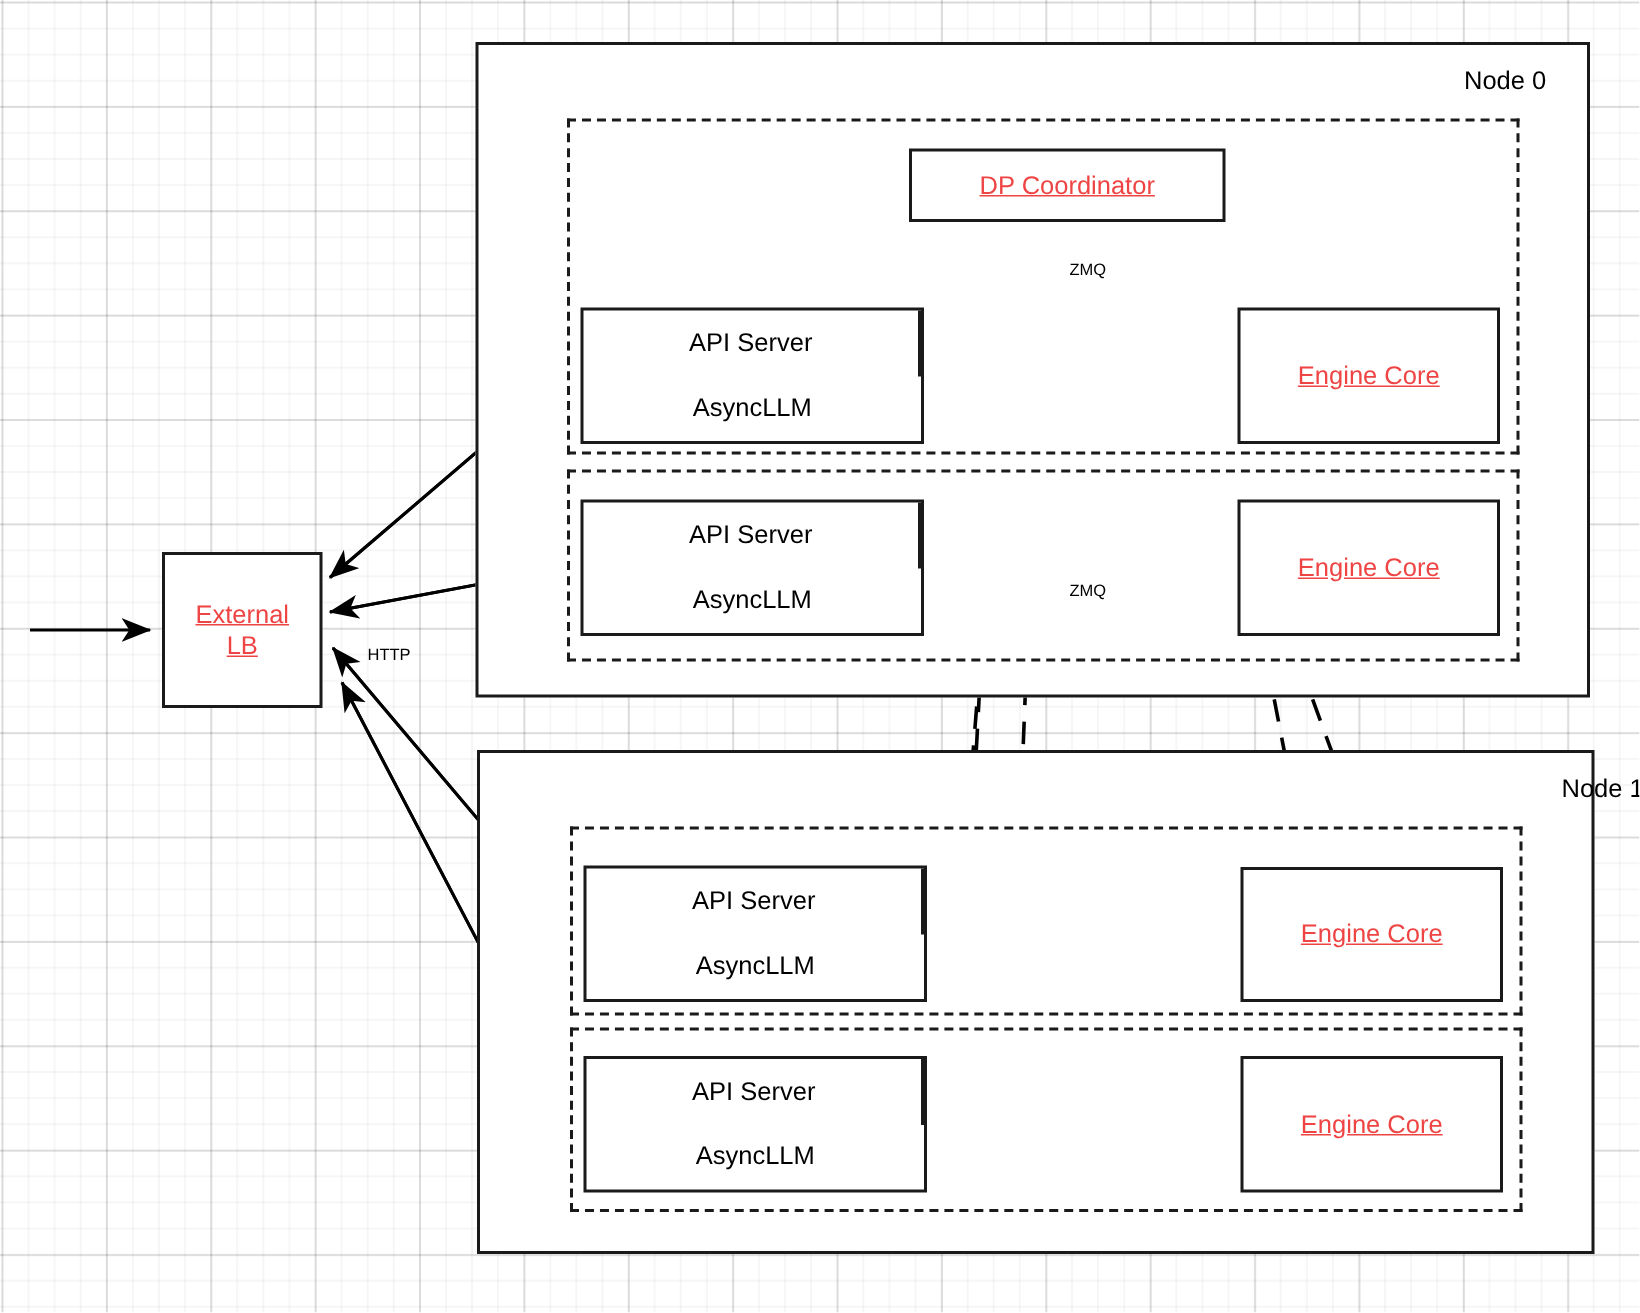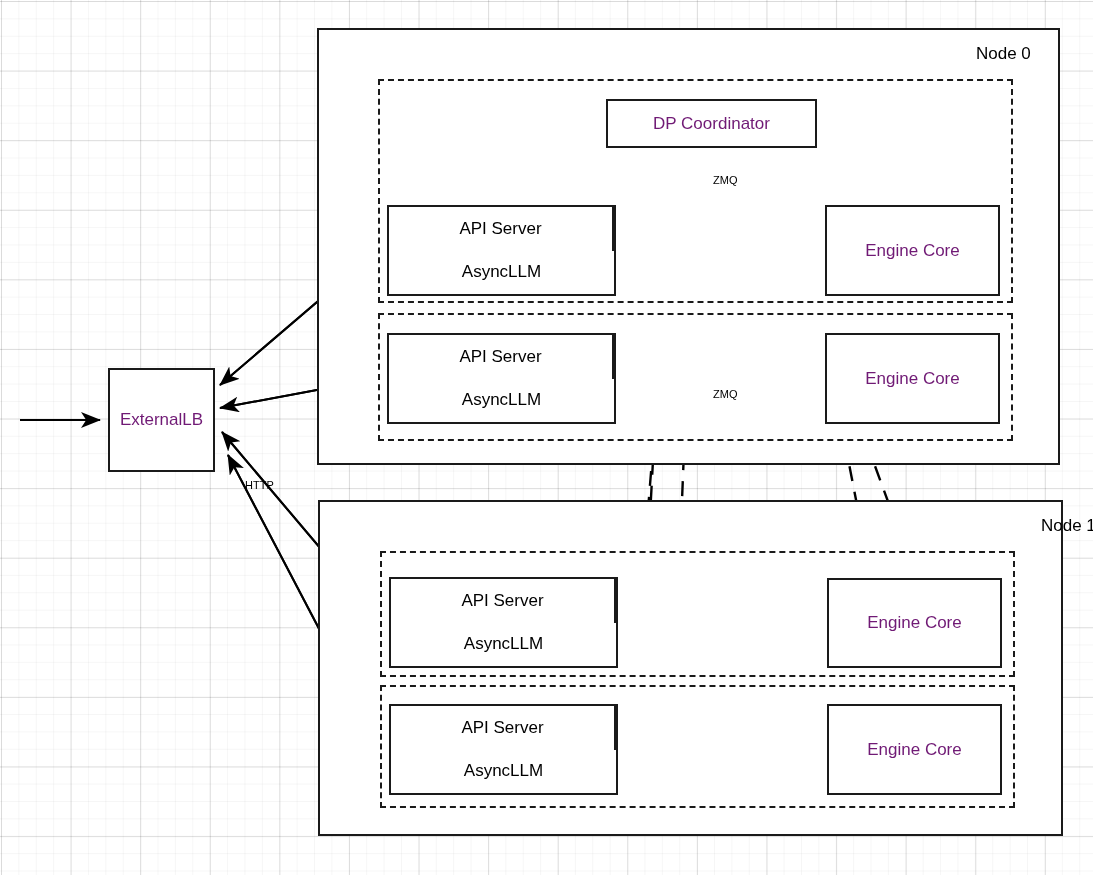--- a/index.html
+++ b/index.html
@@ -67,22 +67,23 @@
   }
   .plain-box {
     position: absolute;
     border: 2px solid #1a1a1a;
     background: #ffffff;
     box-sizing: border-box;
     display: flex;
     align-items: center;
     justify-content: center;
     font-size: 17px;
-    color: #701a75;
+    color: #ef4444;
     line-height: 1.25;
+    text-decoration: underline;
   }
   .node-label {
     position: absolute;
     font-size: 17px;
     color: #000000;
     white-space: nowrap;
   }
   .edge-label {
     position: absolute;
     font-size: 11px;
@@ -264,20 +265,20 @@
 
   <div class="unit-box" style="left:389px; top:704px; width:229px; height:91px;">
     <div class="unit-half left">API Server</div>
     <div class="unit-half">AsyncLLM</div>
   </div>
 
   <div class="plain-box" style="left:827px; top:704px; width:175px; height:91px;">
     <span>Engine Core</span>
   </div>
 
-  <div class="plain-box" style="left:108px; top:368px; width:107px; height:104px; flex-direction:row;">
+  <div class="plain-box" style="left:108px; top:368px; width:107px; height:104px; flex-direction:column;">
     <span>External</span>
     <span>LB</span>
   </div>
 
-  <div class="edge-label" style="left:245px; top:431px;margin-top:48px;">HTTP</div>
+  <div class="edge-label" style="left:245px; top:431px;">HTTP</div>
 
 </div>
 
 </body></html>

